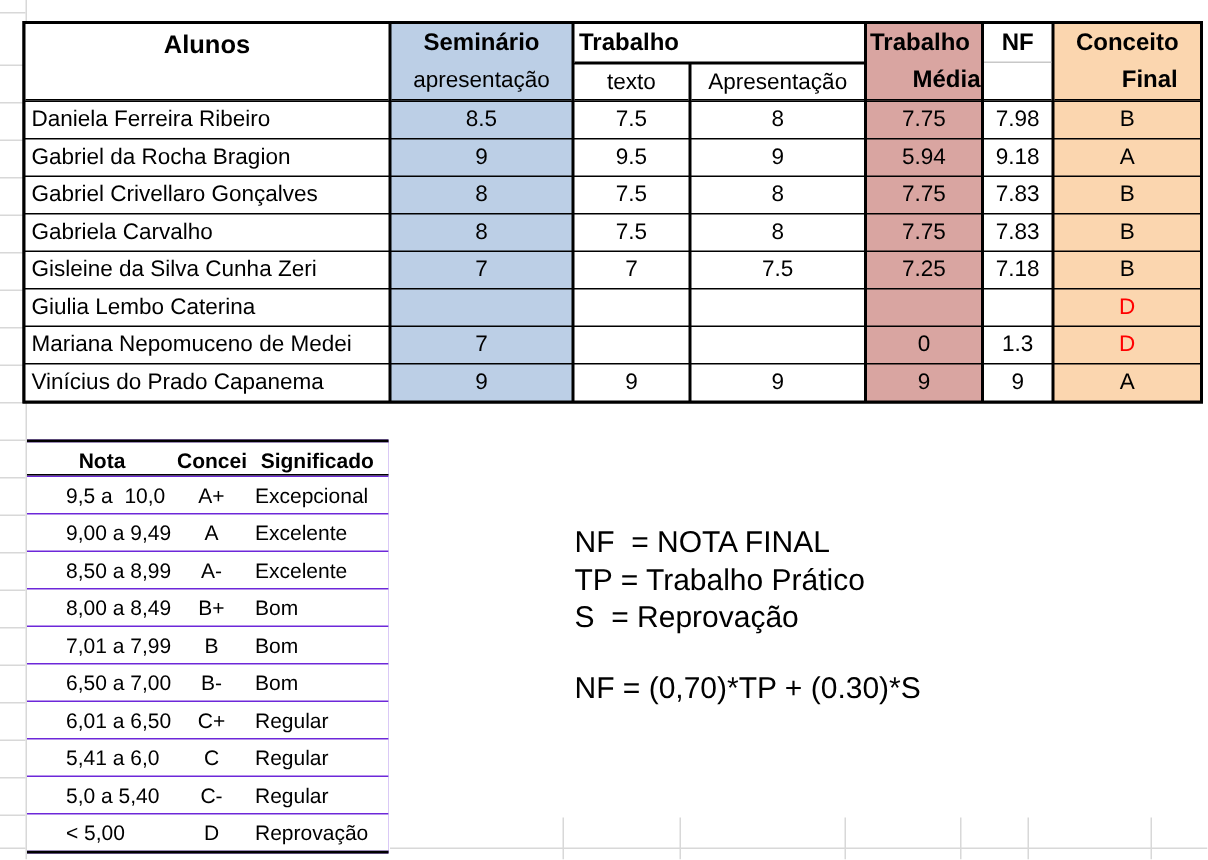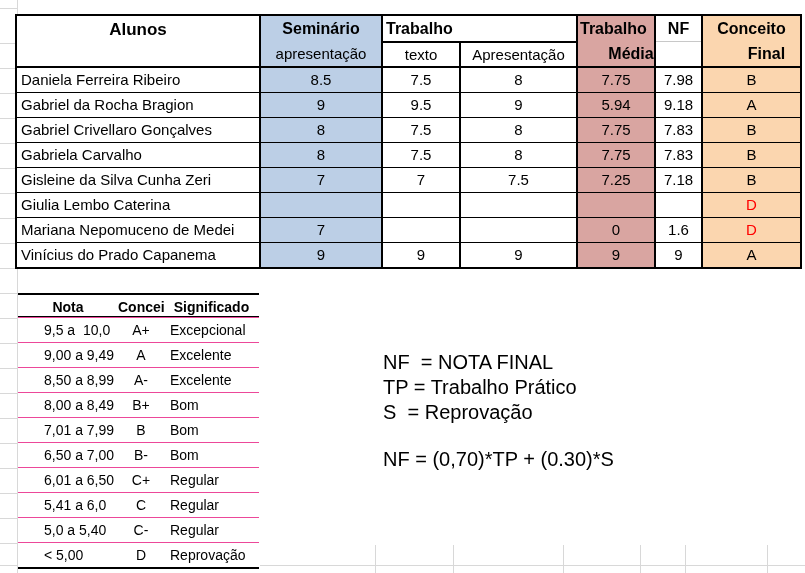--- a/index.html
+++ b/index.html
@@ -39,21 +39,21 @@
   .h2 { height: 24px; line-height: 23px; text-align: center; font-size: 15px; font-weight: normal; white-space: nowrap; }
   .h2b { font-weight: bold; font-size: 16px; padding-left: 30px; }
   .h1-left { text-align: left; padding-left: 2px; }
   .nf-line { border-bottom: 1px solid #c8c8c8; }
 
   
   .scale { position: absolute; left: 18px; top: 293px;
     display: grid;
     grid-template-columns: 100px 46px 95px;
     grid-template-rows: 22px repeat(10, 24px);
-    row-gap: 1px; background: #ec4899;
+    row-gap: 1px; background: #6d28d9;
     border-top: 2px solid #000; border-bottom: 2px solid #000;
     border-left: none; border-right: none; z-index: 2; }
   .scale > div { background: #fff; font-size: 14px; line-height: 24px; white-space: pre; }
   .sc-h { font-weight: bold; text-align: center; line-height: 22px; border-bottom: 1px solid #000; }
   .sc-nota { padding-left: 26px; }
   .sc-conc { text-align: center; }
   .sc-sig  { padding-left: 6px; }
 
   
   .legend-line { position: absolute; left: 383px; font-size: 20px; white-space: pre; z-index: 2; text-align: right; }
@@ -165,21 +165,21 @@
       <div class="cell"></div>
       <div class="cell"></div>
       <div class="cell c-pink"></div>
       <div class="cell"></div>
       <div class="cell c-peach red">D</div>
       <div class="cell c-name">Mariana Nepomuceno de Medei</div>
       <div class="cell c-blue">7</div>
       <div class="cell"></div>
       <div class="cell"></div>
       <div class="cell c-pink">0</div>
-      <div class="cell">1.6</div>
+      <div class="cell">1.3</div>
       <div class="cell c-peach red">D</div>
       <div class="cell c-name">Vinícius do Prado Capanema</div>
       <div class="cell c-blue">9</div>
       <div class="cell">9</div>
       <div class="cell">9</div>
       <div class="cell c-pink">9</div>
       <div class="cell">9</div>
       <div class="cell c-peach">A</div>
     </div>
 

